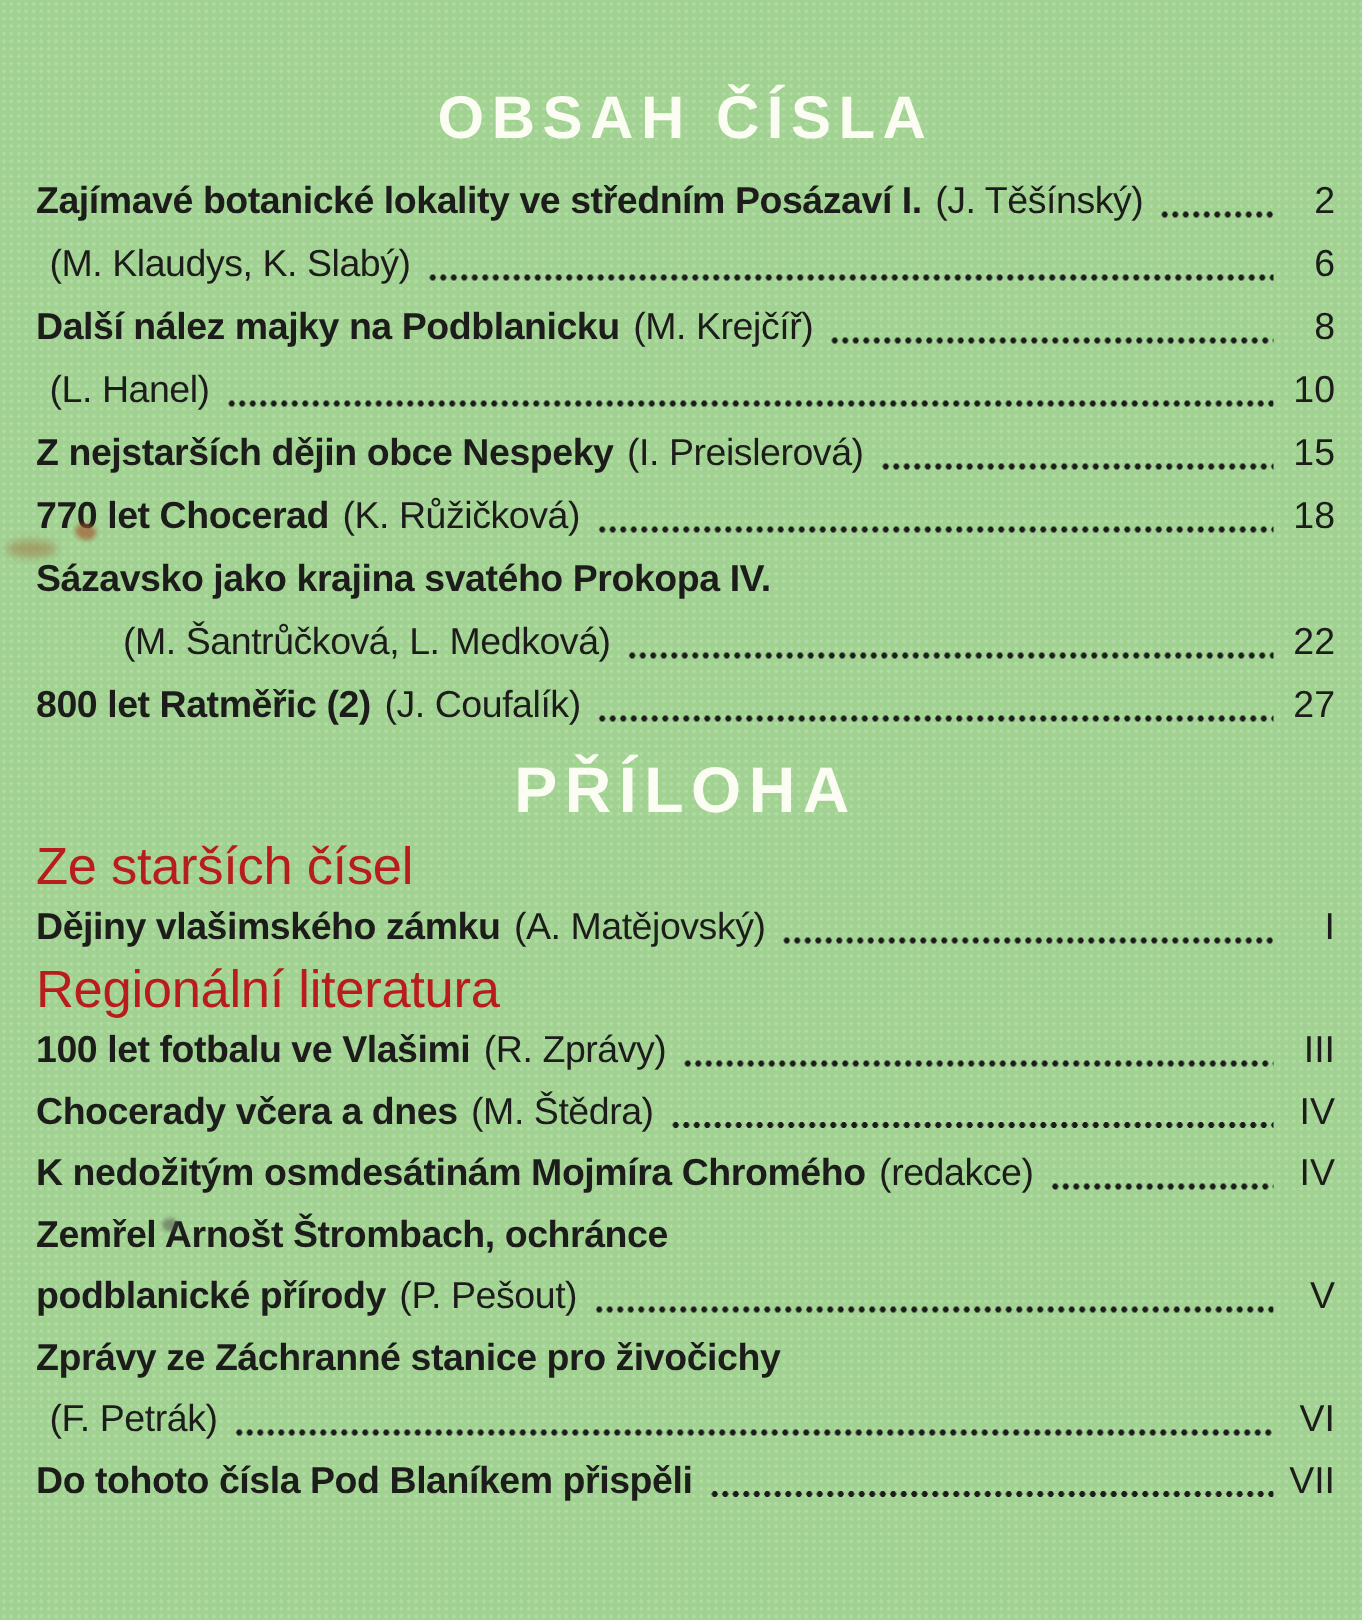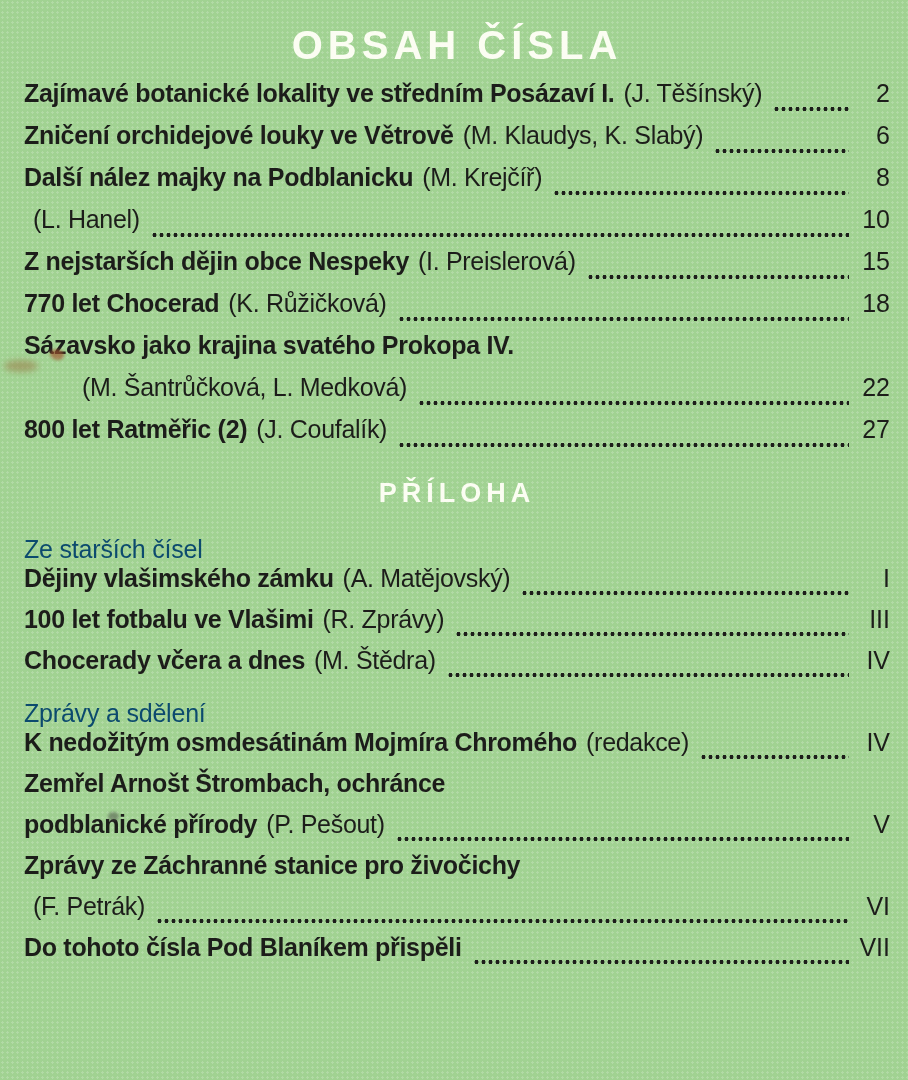--- a/index.html
+++ b/index.html
@@ -11,44 +11,44 @@
     position: relative;
   }
   
   body::after {
     content: "";
     position: absolute; inset: 0;
     background-image: radial-gradient(circle, rgba(255,255,255,0.18) 1px, transparent 1.2px);
     background-size: 5px 5px;
     pointer-events: none;
   }
-  .page { position: relative; padding: 19px 18px 0 24px; z-index: 1; }
+  .page { position: relative; padding: 53px 18px 0 24px; z-index: 1; }
 
   .main-title {
     margin: 0 0 8px 0;
     text-align: center;
     color: #fbfdf2;
     font-size: 40px;
     font-weight: 800;
     letter-spacing: 5px;
     line-height: 52px;
   }
   .sub-title {
     margin: 10px 0 4px 0;
     text-align: center;
     color: #fbfdf2;
-    font-size: 27px;
+    font-size: 43px;
     font-weight: 800;
     letter-spacing: 5px;
     line-height: 52px;
   }
 
   .row {
     display: flex;
-    align-items: flex-start;
+    align-items: center;
     height: 42px;
     font-size: 25px;
     color: #1c1d1a;
     white-space: nowrap;
   }
   .appendix .row { height: 41px; }
 
   .t  { font-weight: bold; letter-spacing: -0.3px; }
   .a  { font-weight: 400; margin-left: 9px; letter-spacing: -0.3px; }
   .leader {
@@ -63,22 +63,22 @@
     align-self: flex-end;
   }
   .pg { font-weight: 400; min-width: 34px; text-align: right; }
 
   .indent { padding-left: 42px; }
 
   .section-h {
     height: 41px;
     display: flex;
     align-items: flex-end;
-    color: #0c4a6e;
-    font-size: 25px;
+    color: #b91c1c;
+    font-size: 35px;
     font-weight: 400;
     letter-spacing: -0.2px;
   }
 
   .stain { position: absolute; pointer-events: none; z-index: 2; }
   .stain-red   { left: 50px; top: 349px; width: 14px; height: 11px; background: #a25530; border-radius: 60% 40% 55% 45%; filter: blur(1.5px); opacity: .65; transform: rotate(25deg); }
   .stain-brown { left: 4px;  top: 360px; width: 34px; height: 12px; background: #9a7a45; border-radius: 50%; filter: blur(3px); opacity: .55; }
   .stain-dark  { left: 108px; top: 812px; width: 11px; height: 9px; background: #4a4a46; border-radius: 50%; filter: blur(1.5px); opacity: .5; }
 </style>
 </head>
@@ -91,21 +91,20 @@
   <div class="main-toc">
 
     <div class="row">
       <span class="t">Zajímavé botanické lokality ve středním Posázaví I.</span>
       <span class="a">(J. Těšínský)</span>
       <span class="leader"></span>
       <span class="pg">2</span>
     </div>
 
     <div class="row">
-      <span class="t">Zničení orchidejové louky ve Větrově</span>
       <span class="a">(M. Klaudys, K. Slabý)</span>
       <span class="leader"></span>
       <span class="pg">6</span>
     </div>
 
     <div class="row">
       <span class="t">Další nález majky na Podblanicku</span>
       <span class="a">(M. Krejčíř)</span>
       <span class="leader"></span>
       <span class="pg">8</span>
@@ -156,36 +155,36 @@
 
     <div class="section-h">Ze starších čísel</div>
 
     <div class="row">
       <span class="t">Dějiny vlašimského zámku</span>
       <span class="a">(A. Matějovský)</span>
       <span class="leader"></span>
       <span class="pg">I</span>
     </div>
 
+    <div class="section-h">Regionální literatura</div>
 
     <div class="row">
       <span class="t">100 let fotbalu ve Vlašimi</span>
       <span class="a">(R. Zprávy)</span>
       <span class="leader"></span>
       <span class="pg">III</span>
     </div>
 
     <div class="row">
       <span class="t">Chocerady včera a dnes</span>
       <span class="a">(M. Štědra)</span>
       <span class="leader"></span>
       <span class="pg">IV</span>
     </div>
 
-    <div class="section-h">Zprávy a sdělení</div>
 
     <div class="row">
       <span class="t">K nedožitým osmdesátinám Mojmíra Chromého</span>
       <span class="a">(redakce)</span>
       <span class="leader"></span>
       <span class="pg">IV</span>
     </div>
 
     <div class="row">
       <span class="t">Zemřel Arnošt Štrombach, ochránce</span>

